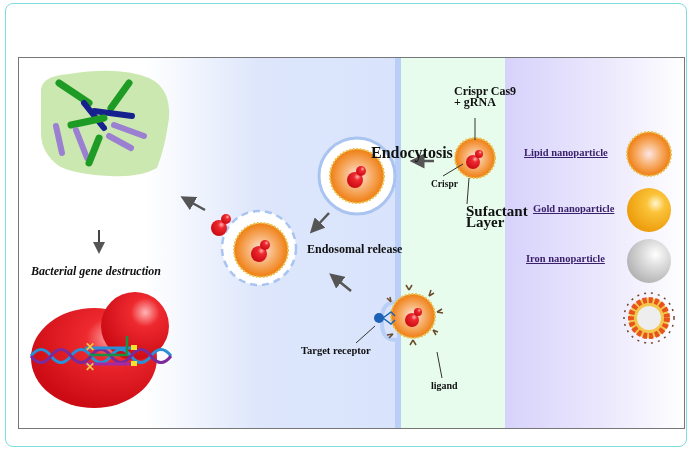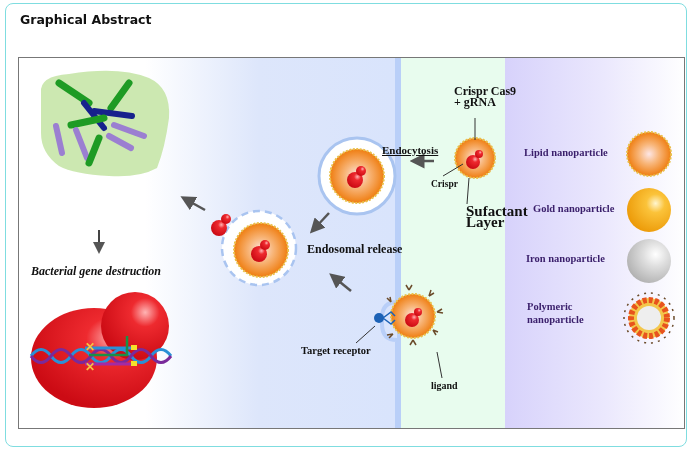--- a/index.html
+++ b/index.html
@@ -5,28 +5,27 @@
   html,body{margin:0;padding:0;background:#fff;}
   body{width:692px;height:451px;position:relative;overflow:hidden;font-family:"Liberation Serif",serif;}
   .card{position:absolute;left:5px;top:3px;width:682px;height:444px;border:1.5px solid #7fdde0;border-radius:8px;box-sizing:border-box;background:#fff;}
   .card-title{position:absolute;left:14px;top:8px;font-family:"DejaVu Sans","Liberation Sans",sans-serif;font-weight:bold;font-size:12.5px;color:#111;}
   .frame{position:absolute;left:12px;top:53px;width:667px;height:372px;border:1.5px solid #777;box-sizing:border-box;overflow:hidden;
     background:linear-gradient(to right,#ffffff 0%,#ffffff 19%,#dde6fb 36%,#d9e4fc 56%,#d9e4fc 56%);}
   .zone-green{position:absolute;left:378px;top:0;width:108px;height:100%;background:#e8fcee;}
   .zone-green::before{content:"";position:absolute;left:0;top:0;width:4px;height:100%;background:#b9cff8;}
   .zone-purple{position:absolute;left:486px;top:0;width:181px;height:100%;background:linear-gradient(to right,#d7d2fb 0%,#ebe8fd 55%,#ffffff 100%);}
   .lbl{position:absolute;font-weight:bold;color:#111;white-space:nowrap;}
-  .lbl-purple{color:#3a1f6b;}
+  .lbl-purple{color:#3a1f6b;text-decoration:underline;}
   svg{position:absolute;overflow:visible;}
 </style>
 </head>
 <body>
 
 <div class="card">
-  <div class="card-title">Graphical Abstract</div>
 
   <div class="frame">
     <div class="zone-green"></div>
     <div class="zone-purple"></div>
 
     <svg width="667" height="372" viewBox="0 0 667 372" style="left:0;top:0;">
       <defs>
         <radialGradient id="np" cx="50%" cy="50%" r="50%">
           <stop offset="0%" stop-color="#fde6e6"></stop>
           <stop offset="45%" stop-color="#f8b67a"></stop>
@@ -142,35 +141,31 @@
         <circle cx="630" cy="260" r="20" fill="#f3c74c"></circle>
         <circle cx="630" cy="260" r="18" fill="none" stroke="#e8531d" stroke-width="6" stroke-dasharray="4 2"></circle>
         <circle cx="630" cy="260" r="12" fill="#eee"></circle>
         <circle cx="630" cy="260" r="25" fill="none" stroke="#6b4b2a" stroke-width="1.5" stroke-dasharray="2 5"></circle>
       </g>
     </svg>
 
     <div class="lbl" style="left:12px;top:206px;font-size:12px;font-style:italic;">Bacterial gene destruction</div>
     <div class="lbl" style="left:75px;top:318px;font-size:8px;color:#fff;font-weight:normal;margin-top:35px;">Cas9</div>
 
-    <div class="lbl" style="left:363px;top:86px;font-size:11px;text-decoration:underline;">Endocytosis</div>
+    <div class="lbl" style="left:352px;top:86px;font-size:16px;">Endocytosis</div>
     <div class="lbl" style="left:288px;top:184px;font-size:12px;text-align:center;">Endosomal release</div>
     <div class="lbl" style="left:282px;top:287px;font-size:10.5px;">Target receptor</div>
     <div class="lbl" style="left:412px;top:322px;font-size:10px;">ligand</div>
     <div class="lbl" style="left:435px;top:28px;font-size:12px;line-height:11px;">
       <div>Crispr Cas9</div>
       <div>+ gRNA</div>
     </div>
     <div class="lbl" style="left:412px;top:121px;font-size:9.5px;">Crispr</div>
     <div class="lbl" style="left:447px;top:148px;font-size:15px;line-height:11px;">
       <div>Sufactant</div>
       <div>Layer</div>
     </div>
 
     <div class="lbl lbl-purple" style="left:505px;top:89px;font-size:10.5px;">Lipid nanoparticle</div>
     <div class="lbl lbl-purple" style="left:505px;top:145px;font-size:10.5px;margin-left:9px;">Gold nanoparticle</div>
     <div class="lbl lbl-purple" style="left:507px;top:195px;font-size:10.5px;">Iron nanoparticle</div>
-    <div class="lbl lbl-purple" style="left:508px;top:242px;font-size:10.5px;line-height:13px;">
-      <div>Polymeric</div>
-      <div>nanoparticle</div>
-    </div>
   </div>
 </div>
 
 </body></html>

